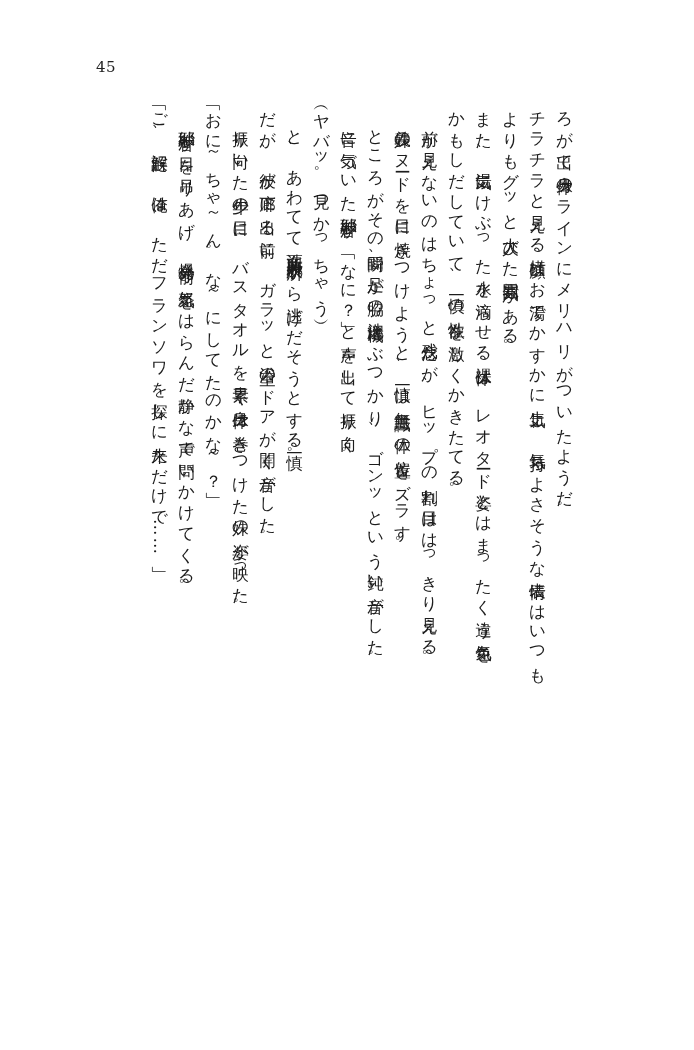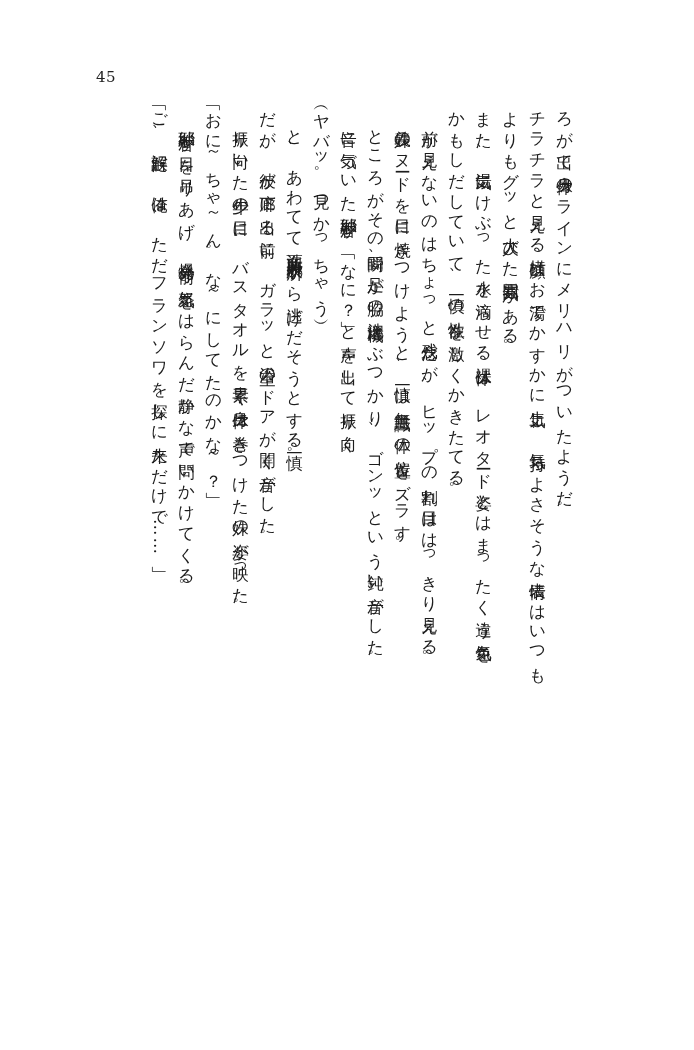--- a/index.html
+++ b/index.html
@@ -16,21 +16,21 @@
   }
   .page {
     position: relative;
     width: 694px;
     height: 1050px;
     background: #ffffff;
     box-sizing: border-box;
   }
   .page-number {
     position: absolute;
-    top: 68px;
+    top: 58px;
     left: 96px;
     font-size: 15px;
     letter-spacing: 0.5px;
     color: #222;
     font-family: "DejaVu Serif", "Liberation Serif", serif;
   }
   .text-body {
     position: absolute;
     top: 100px;
     left: 60px;

